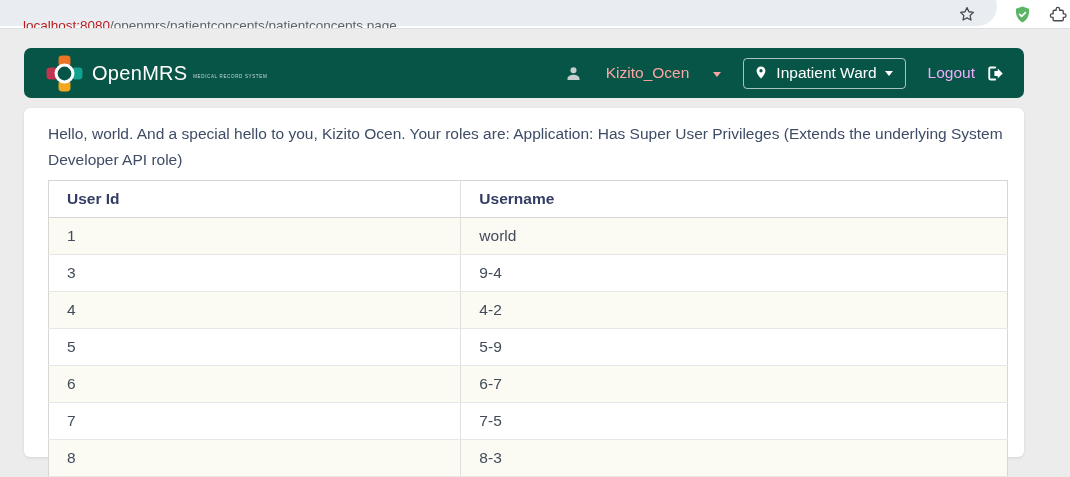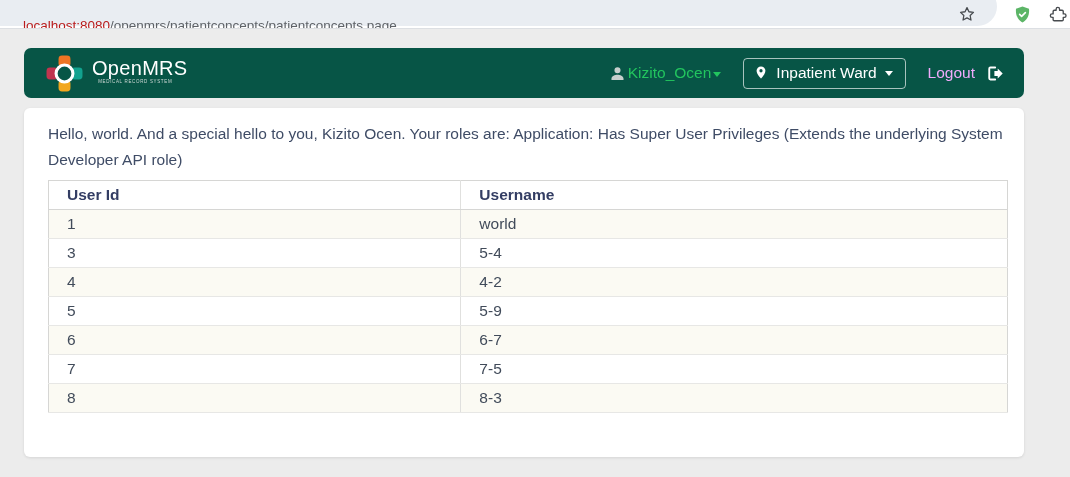--- a/index.html
+++ b/index.html
@@ -30,46 +30,46 @@
   .page { position: relative; width: 1070px; height: 447px; background: #ececec; }
 
   
   .navbar {
     position: absolute; left: 24px; top: 19px; width: 1000px; height: 50px;
     background: #075546; border-radius: 7px; color: #fff;
     display: flex; align-items: center; justify-content: space-between;
     padding: 0 18px 0 22px;
   }
   .logo { display: flex; align-items: center; gap: 9px; cursor: pointer; }
-  .logo-text-wrap { display: flex; flex-direction: column; line-height: 1; }
+  .logo-text-wrap { display: flex; flex-direction: row; line-height: 1; align-items: flex-end; }
   .logo-title { font-size: 20px; color: #fff; letter-spacing: .3px; }
   .logo-sub { font-size: 8px; color: #cfd9d6; letter-spacing: 1.2px; transform: scale(.56); transform-origin: 14px 0; white-space: nowrap; margin-top: 2px; }
   .nav-right { display: flex; align-items: center; gap: 22px; }
-  .nav-user { display: flex; align-items: center; gap: 2px; color: #22c55e; font-size: 15.5px; cursor: pointer; }
+  .nav-user { display: flex; align-items: center; gap: 24px; color: #fca5a5; font-size: 15.5px; cursor: pointer; }
   .loc-chip {
     display: flex; align-items: center; gap: 8px;
     border: 1px solid rgba(255,255,255,.65); border-radius: 4px;
     padding: 5px 12px 6px 10px; font-size: 15.5px; color: #fff; cursor: pointer;
   }
   .nav-logout { display: flex; gap: 9px; font-size: 15.5px; color: #f0abfc; cursor: pointer; padding-right: 2px; }
   .caret { width: 0; height: 0; border-left: 4.5px solid transparent; border-right: 4.5px solid transparent; border-top: 5px solid currentColor; margin-top: 2px; }
   .loc-chip .caret, .nav-logout .caret { border-top-color: #fff; }
 
   
   .card {
     position: absolute; left: 24px; top: 79px; width: 1000px; height: 349px;
     background: #ffffff; border-radius: 6px; box-shadow: 0 1px 3px rgba(0,0,0,.10);
     padding: 13px 16px 0 24px;
   }
   .greeting {
     font-size: 15.5px; line-height: 26px; color: #3f4c66; margin-bottom: 7px;
   }
   table.users { width: 100%; border-collapse: collapse; border: 1px solid #d6d6d4; table-layout: fixed; }
   table.users th, table.users td {
-    height: 29px; padding: 0 18px; font-size: 15.5px; text-align: left; vertical-align: middle;
+    height: 37px; padding: 0 18px; font-size: 15.5px; text-align: left; vertical-align: middle;
   }
   table.users th { color: #333d63; font-weight: bold; border-bottom: 1px solid #d6d6d4; background: #fff; }
   table.users td { color: #414b5a; border-bottom: 1px solid #e7e7e5; }
   table.users th:first-child, table.users td:first-child { width: 43%; border-right: 1px solid #e0e0de; }
   table.users tbody tr:nth-child(odd) { background: #fbfaf3; }
   table.users tbody tr:nth-child(even) { background: #ffffff; }
 </style>
 </head>
 <body>
 
@@ -151,21 +151,21 @@
           <th>Username</th>
         </tr>
       </thead>
       <tbody id="users-tbody">
           <tr>
             <td>1</td>
             <td>world</td>
           </tr>
           <tr>
             <td>3</td>
-            <td>5-4</td>
+            <td>9-4</td>
           </tr>
           <tr>
             <td>4</td>
             <td>4-2</td>
           </tr>
           <tr>
             <td>5</td>
             <td>5-9</td>
           </tr>
           <tr>

